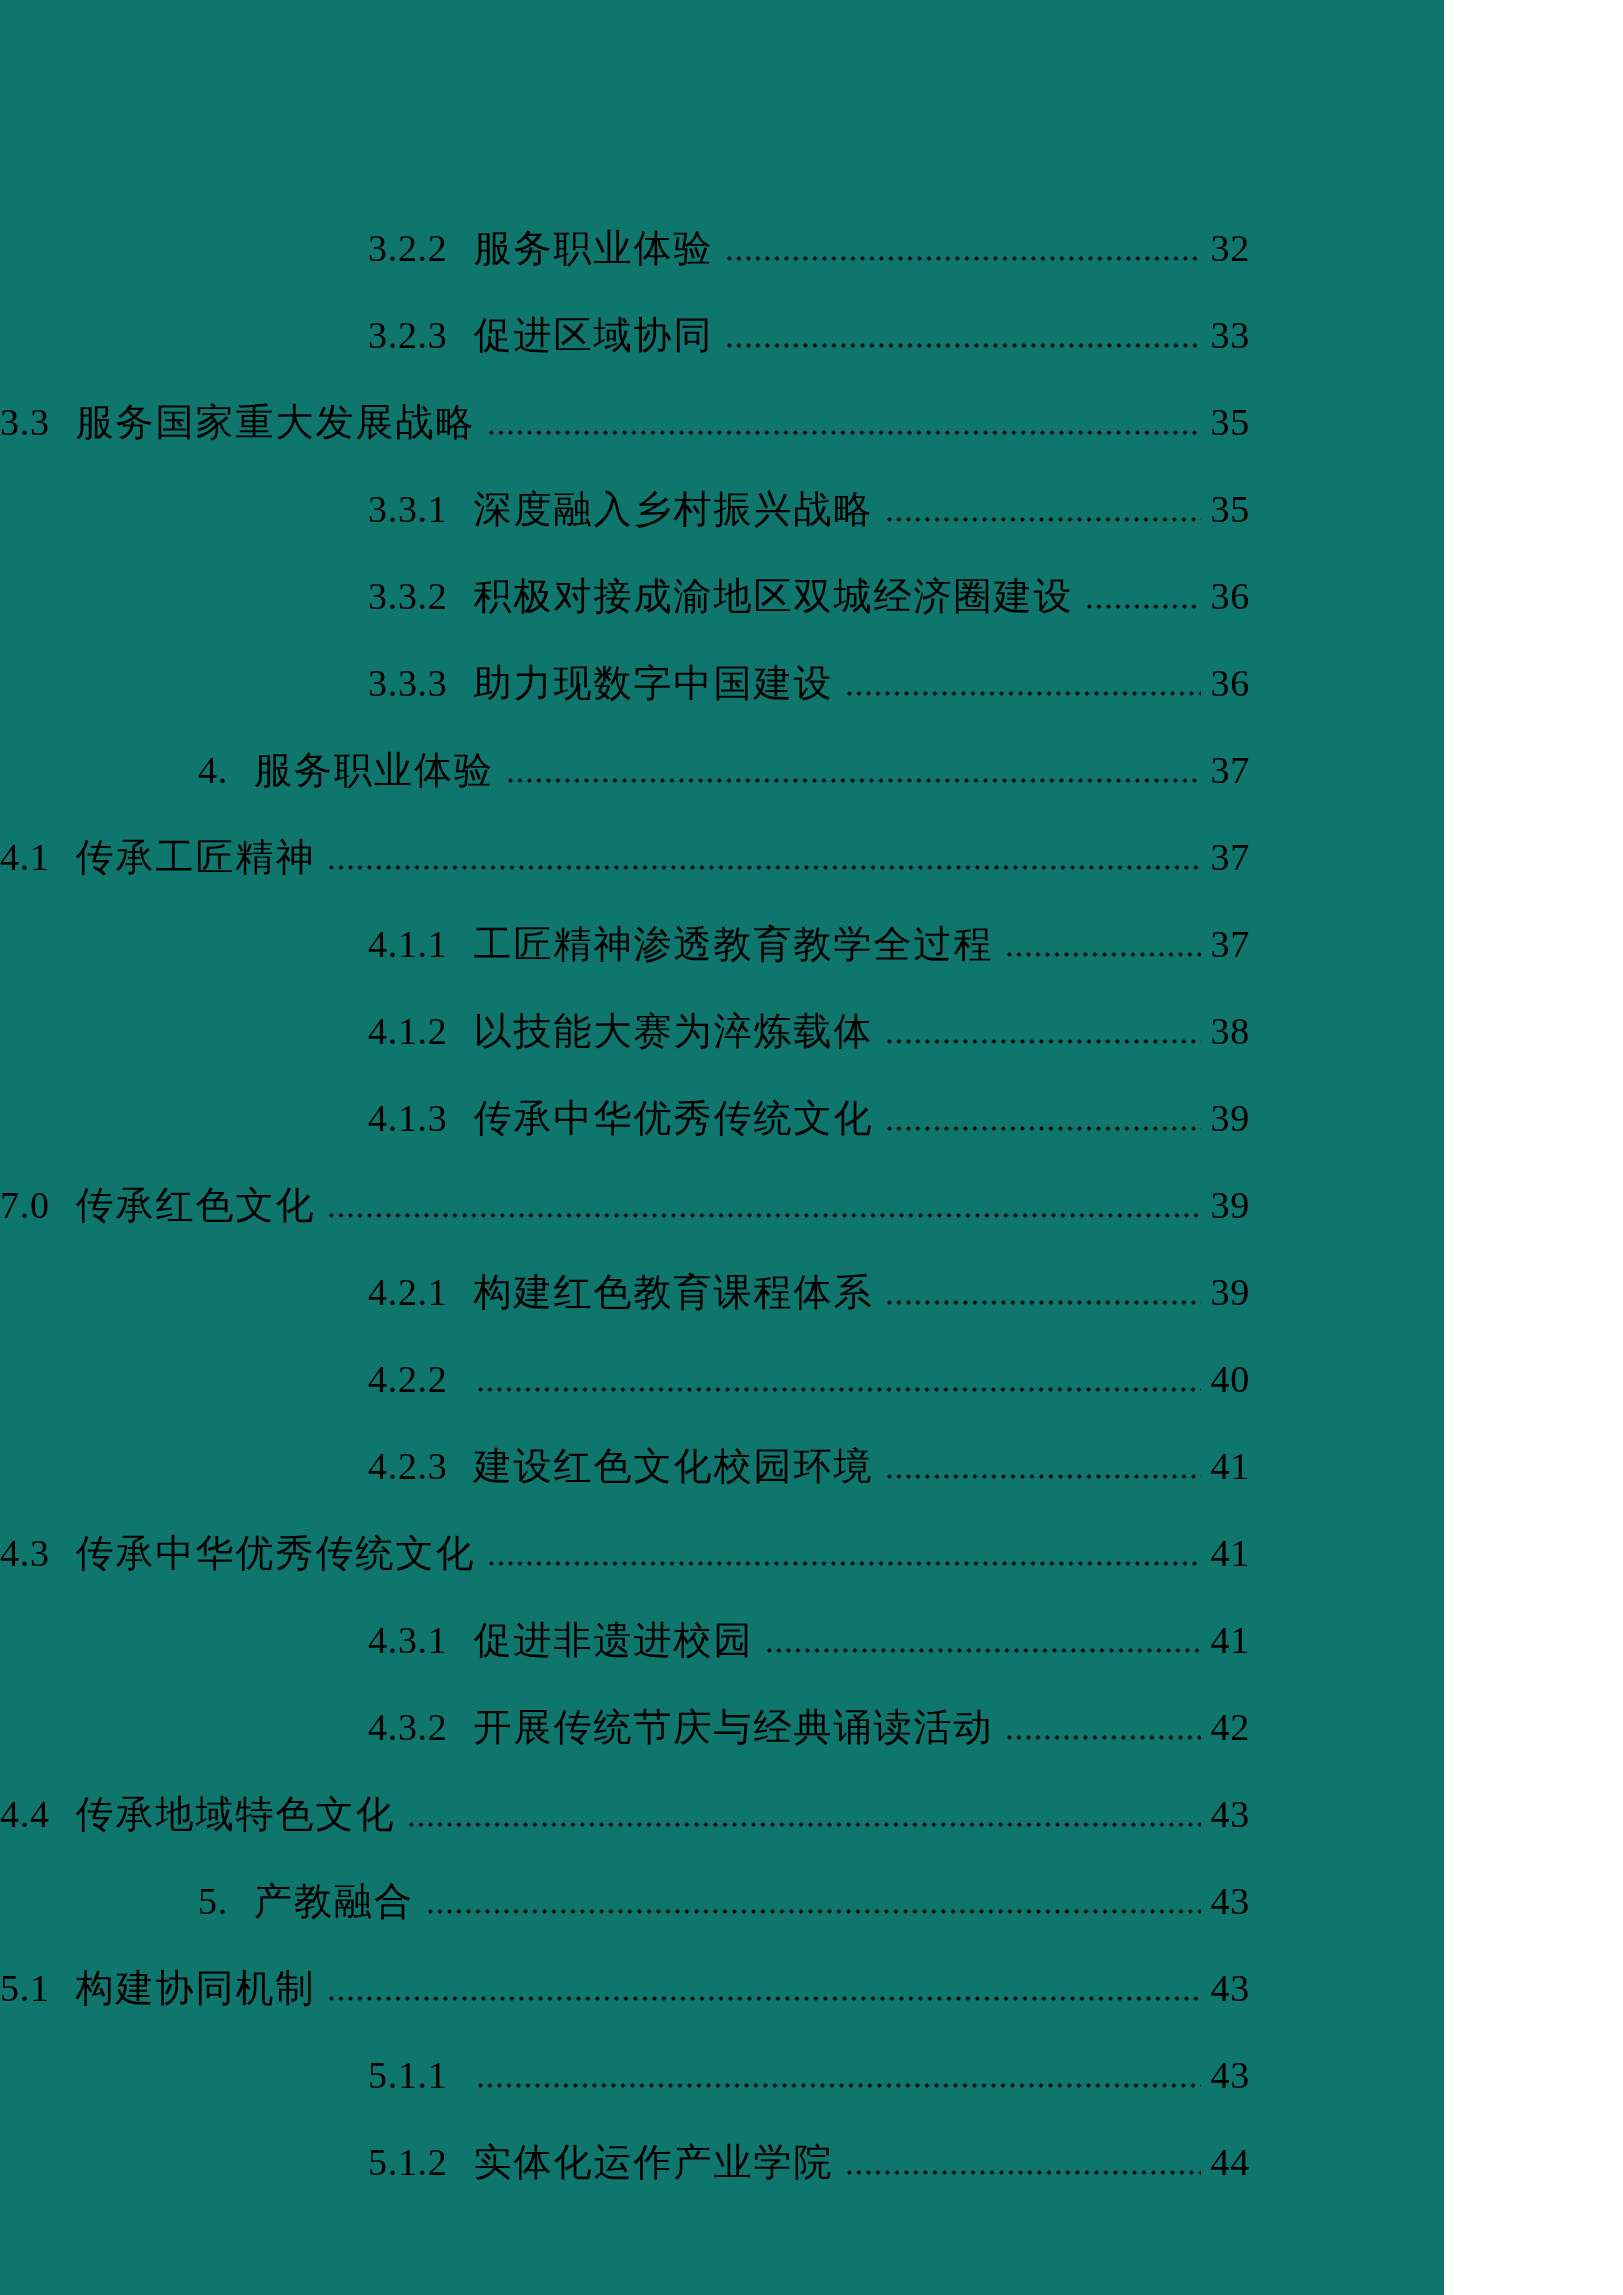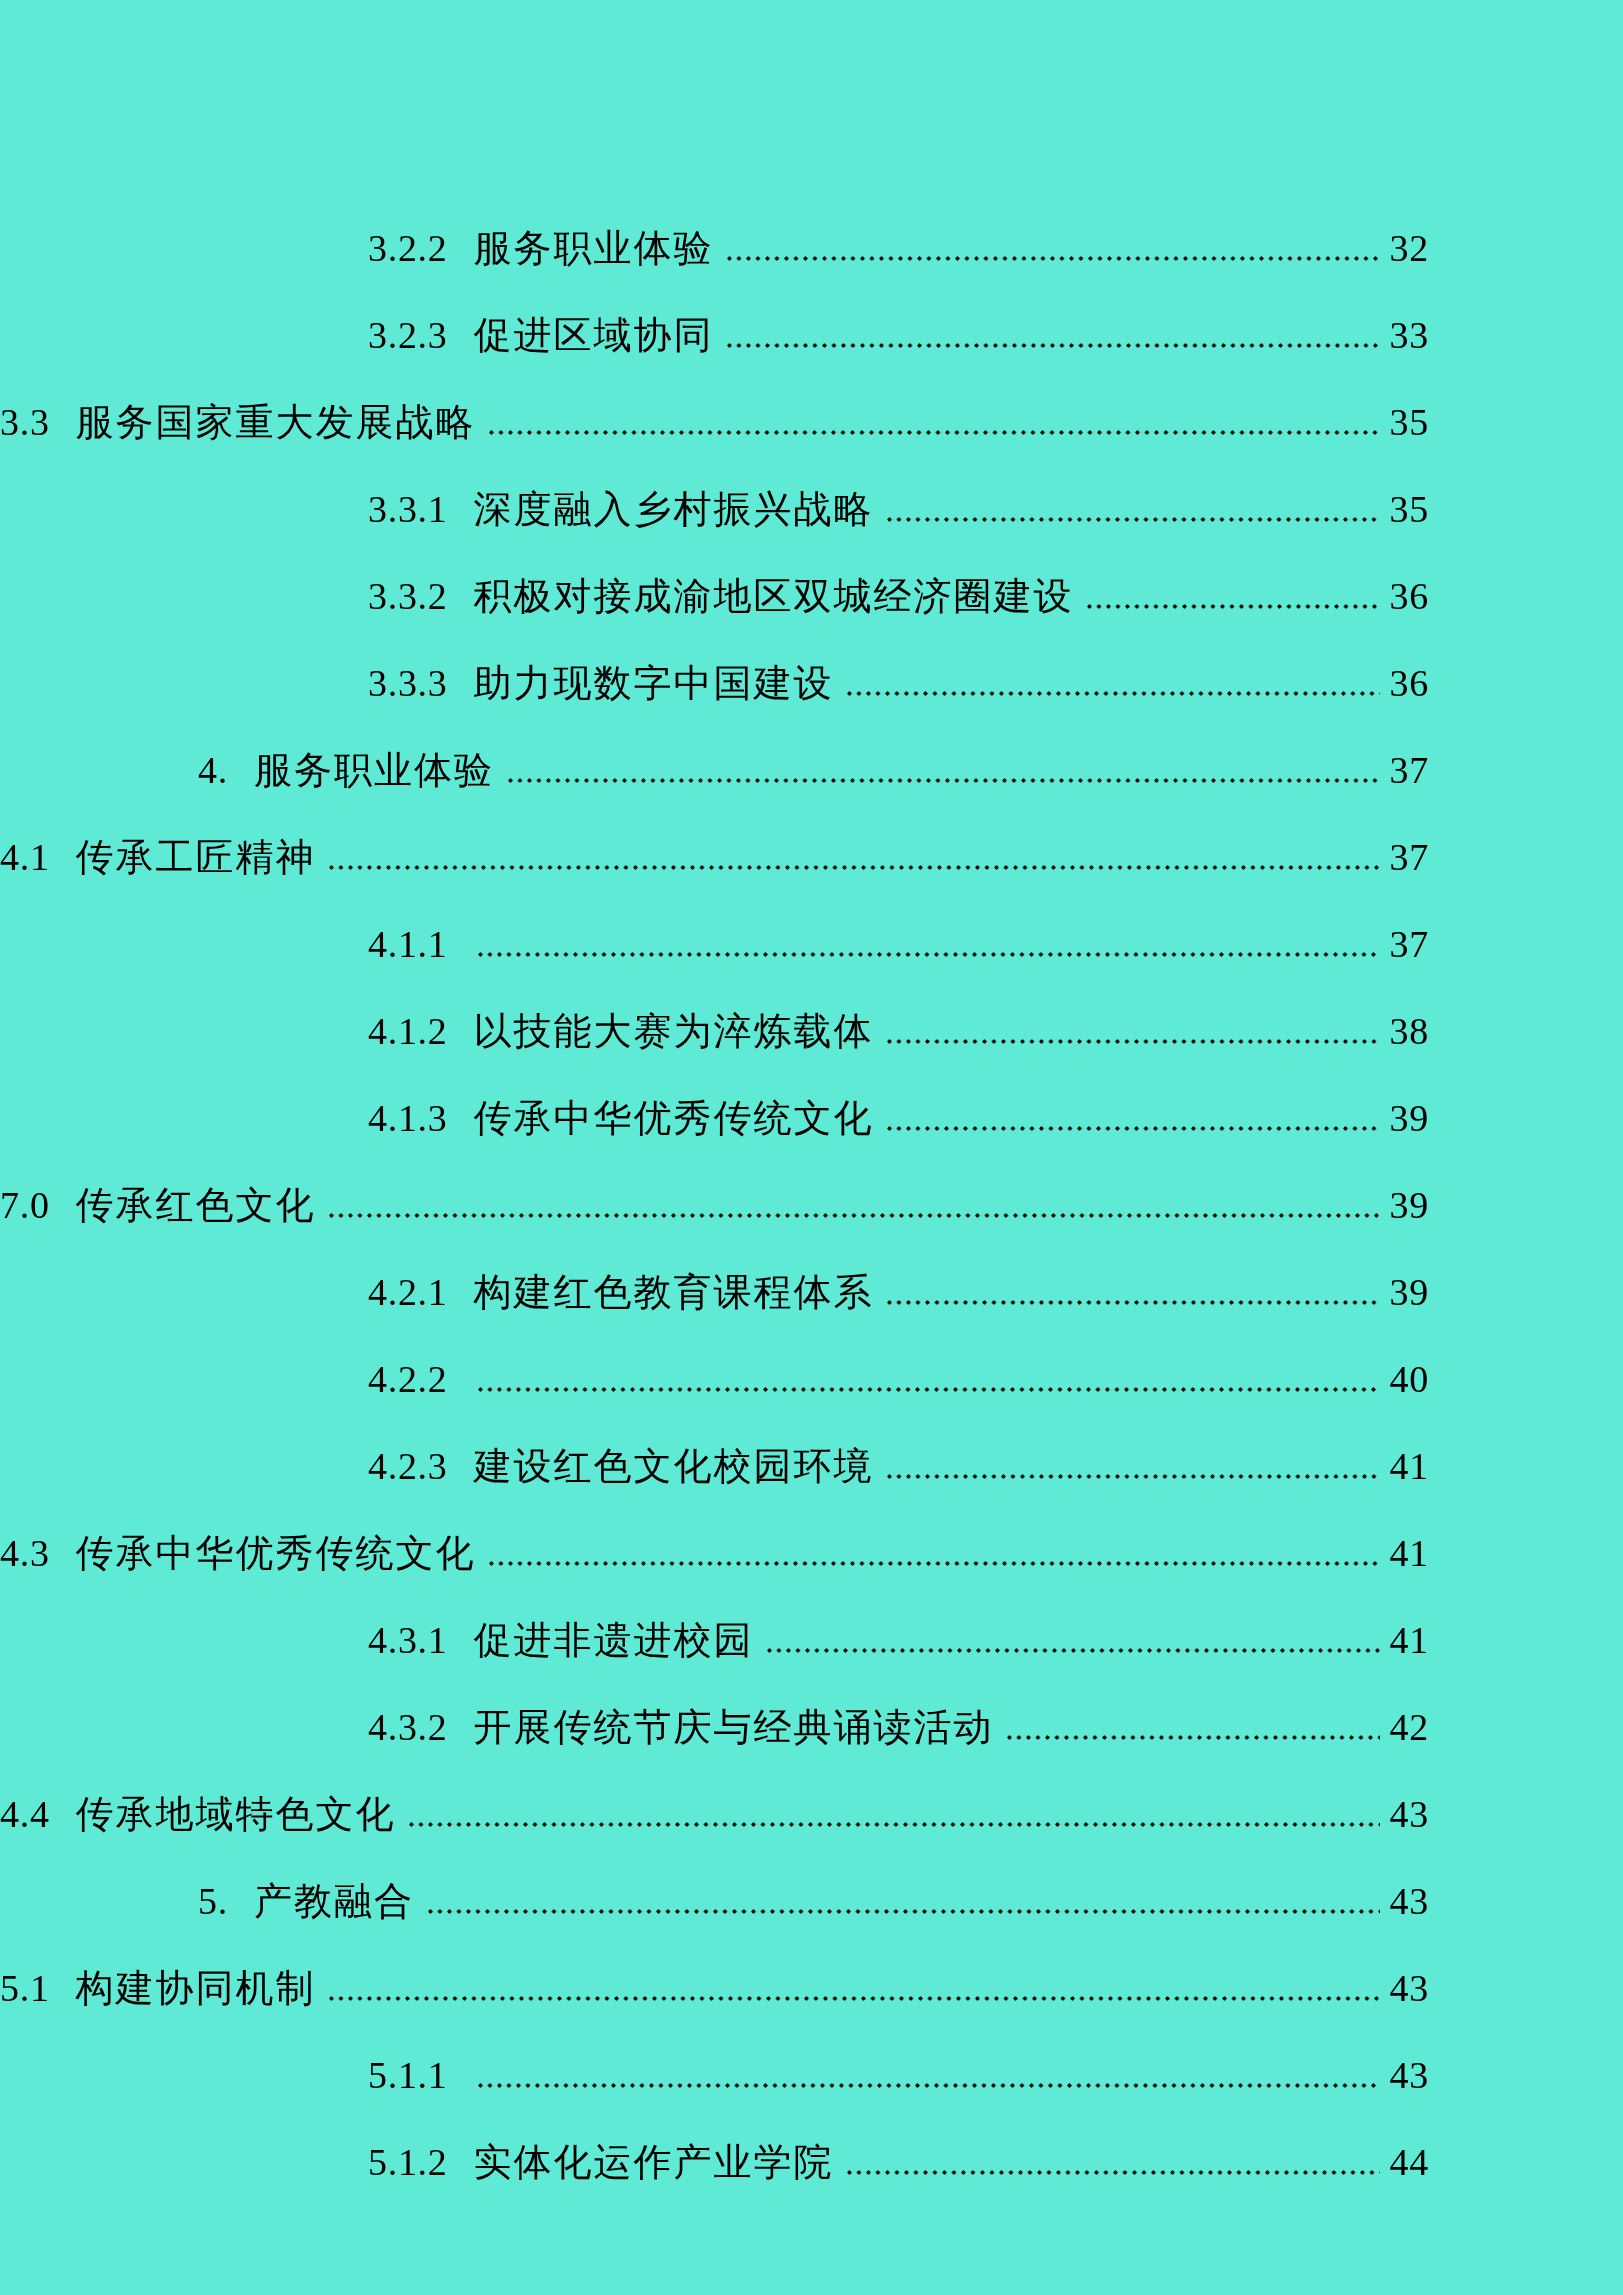--- a/index.html
+++ b/index.html
@@ -2,23 +2,23 @@
 <html style="font-size:11px"><head>
 <meta charset="utf-8">
 <style>
   html, body {
     margin: 0;
     padding: 0;
     background: #ffffff;
   }
   .page {
     position: relative;
-    width: 1623px;
+    width: 1444px;
     height: 2295px;
-    background: #5eead4;
+    background: #0f766e;
     overflow: hidden;
     font-family: "Liberation Serif", "DejaVu Serif", serif;
     color: #000000;
   }
   .toc-list {
     padding-top: 205px;
     padding-right: 194px;
   }
   .toc-row {
     display: flex;
@@ -101,20 +101,21 @@
         <span class="pageno">37</span>
       </div>
       <div class="toc-row lvl2">
         <span class="num">4.1</span>
         <span class="title">传承工匠精神</span>
         <span class="leader"></span>
         <span class="pageno">37</span>
       </div>
       <div class="toc-row lvl3">
         <span class="num">4.1.1</span>
+        <span class="title">工匠精神渗透教育教学全过程</span>
         <span class="leader"></span>
         <span class="pageno">37</span>
       </div>
       <div class="toc-row lvl3">
         <span class="num">4.1.2</span>
         <span class="title">以技能大赛为淬炼载体</span>
         <span class="leader"></span>
         <span class="pageno">38</span>
       </div>
       <div class="toc-row lvl3">

